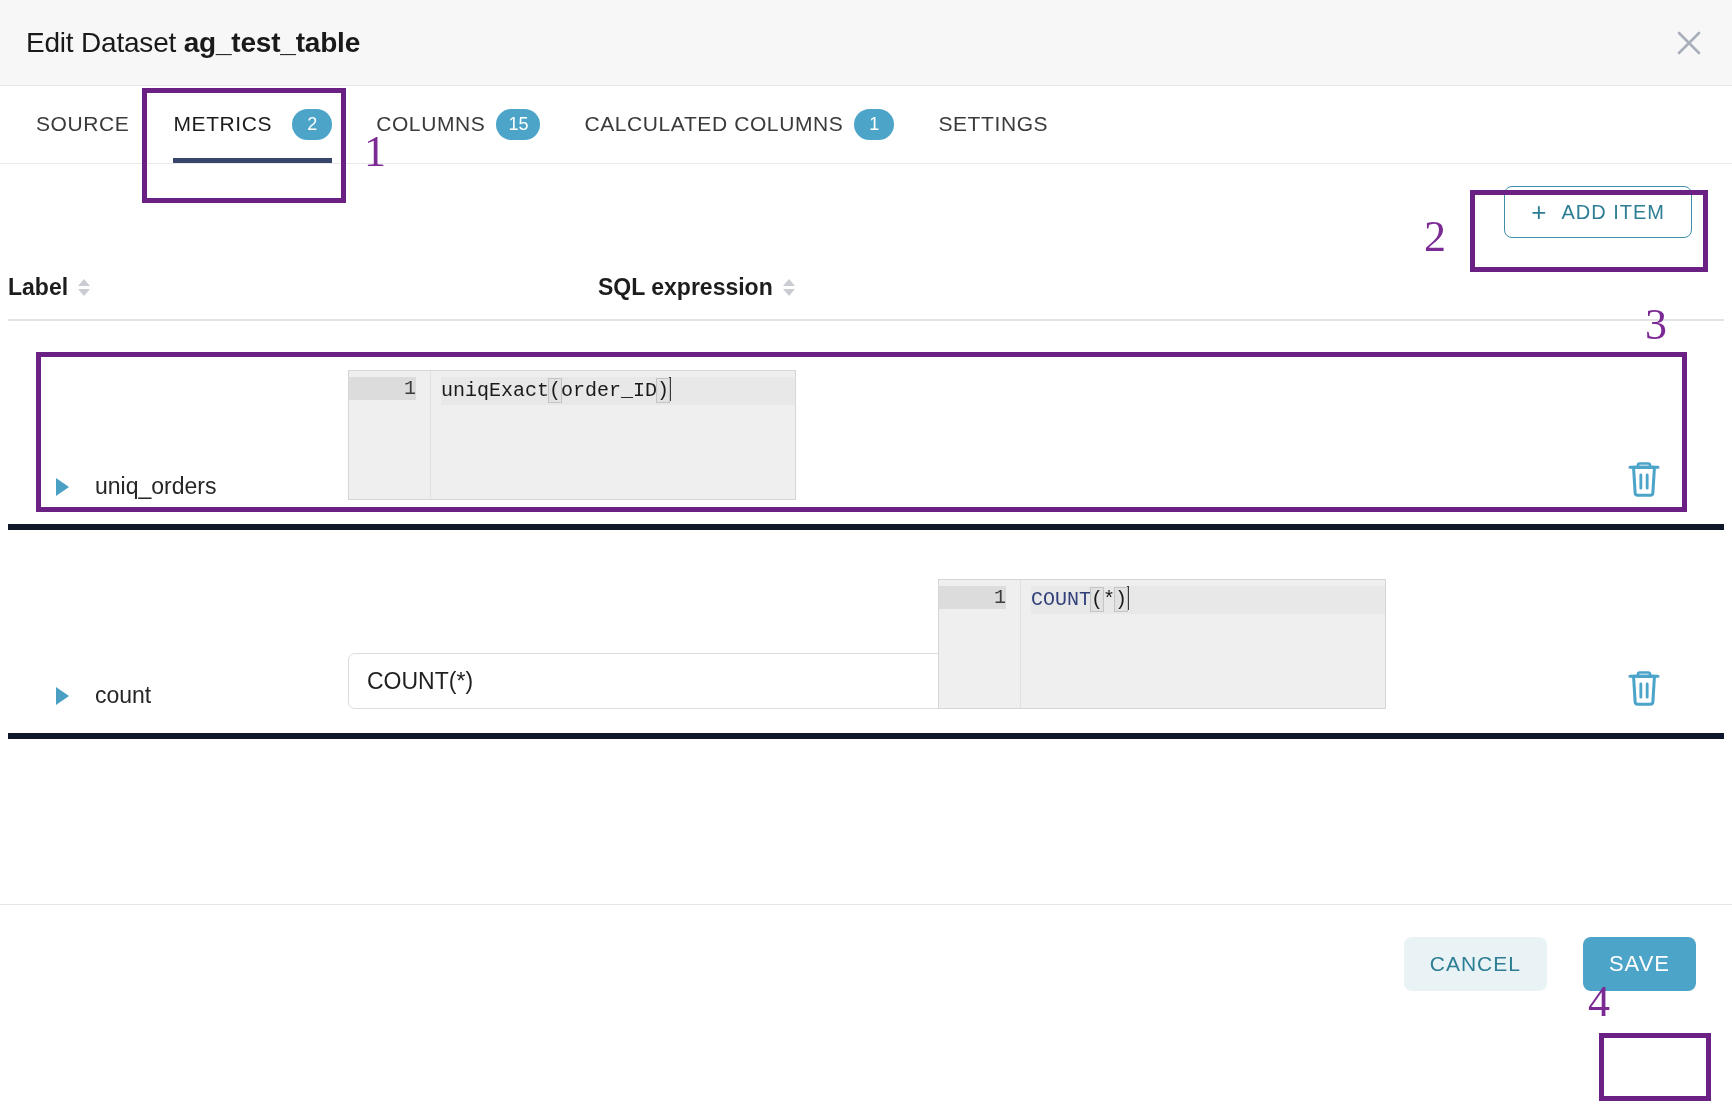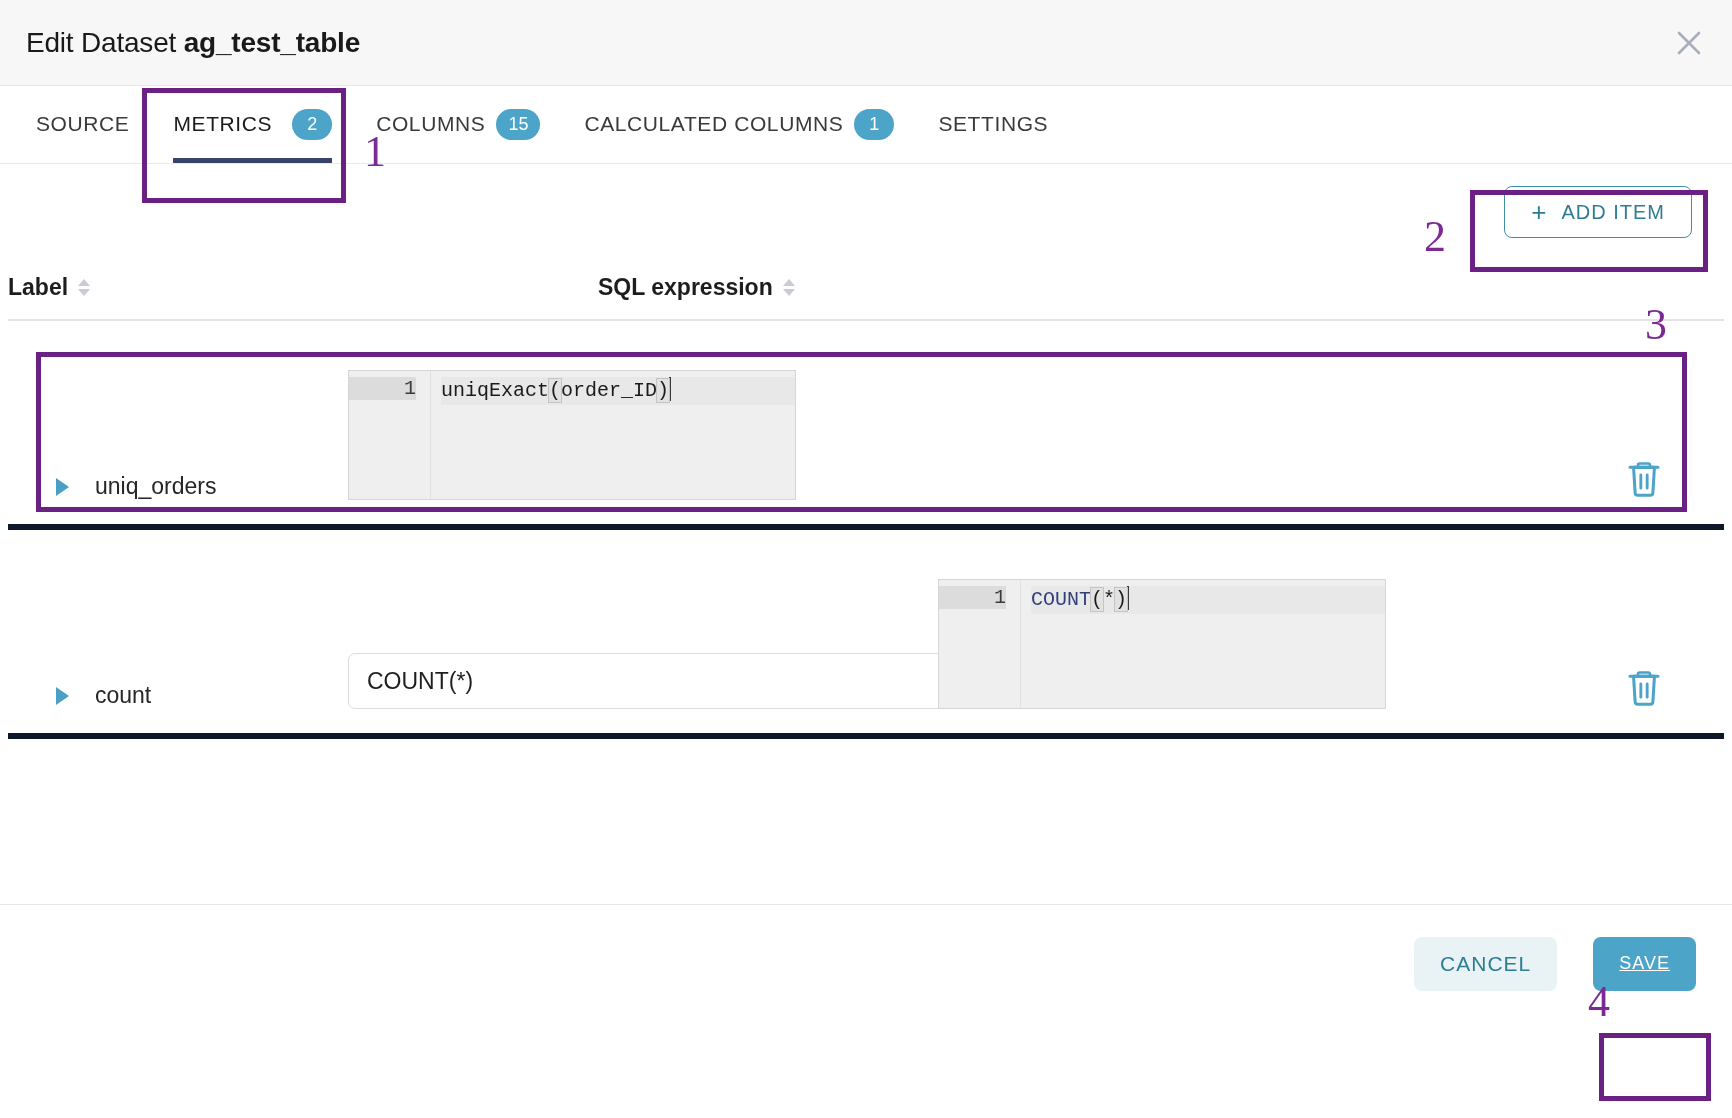--- a/index.html
+++ b/index.html
@@ -265,24 +265,23 @@
     font-size: 21px; letter-spacing: 1px;
     cursor: pointer;
     font-family: "Liberation Sans", sans-serif;
   }
   .btn-save {
     height: 54px;
     padding: 0 26px;
     background: #4ca4c9;
     border: none; border-radius: 8px;
     color: #ffffff;
-    font-size: 18px; letter-spacing: 1px;
+    font-size: 22px; letter-spacing: 1px;
     cursor: pointer;
     font-family: "Liberation Sans", sans-serif;
-    text-decoration: underline;
   }
 
   
   .anno-box {
     position: absolute;
     border: 5px solid #6b2184;
     pointer-events: none;
     z-index: 40;
   }
   .anno-num {

